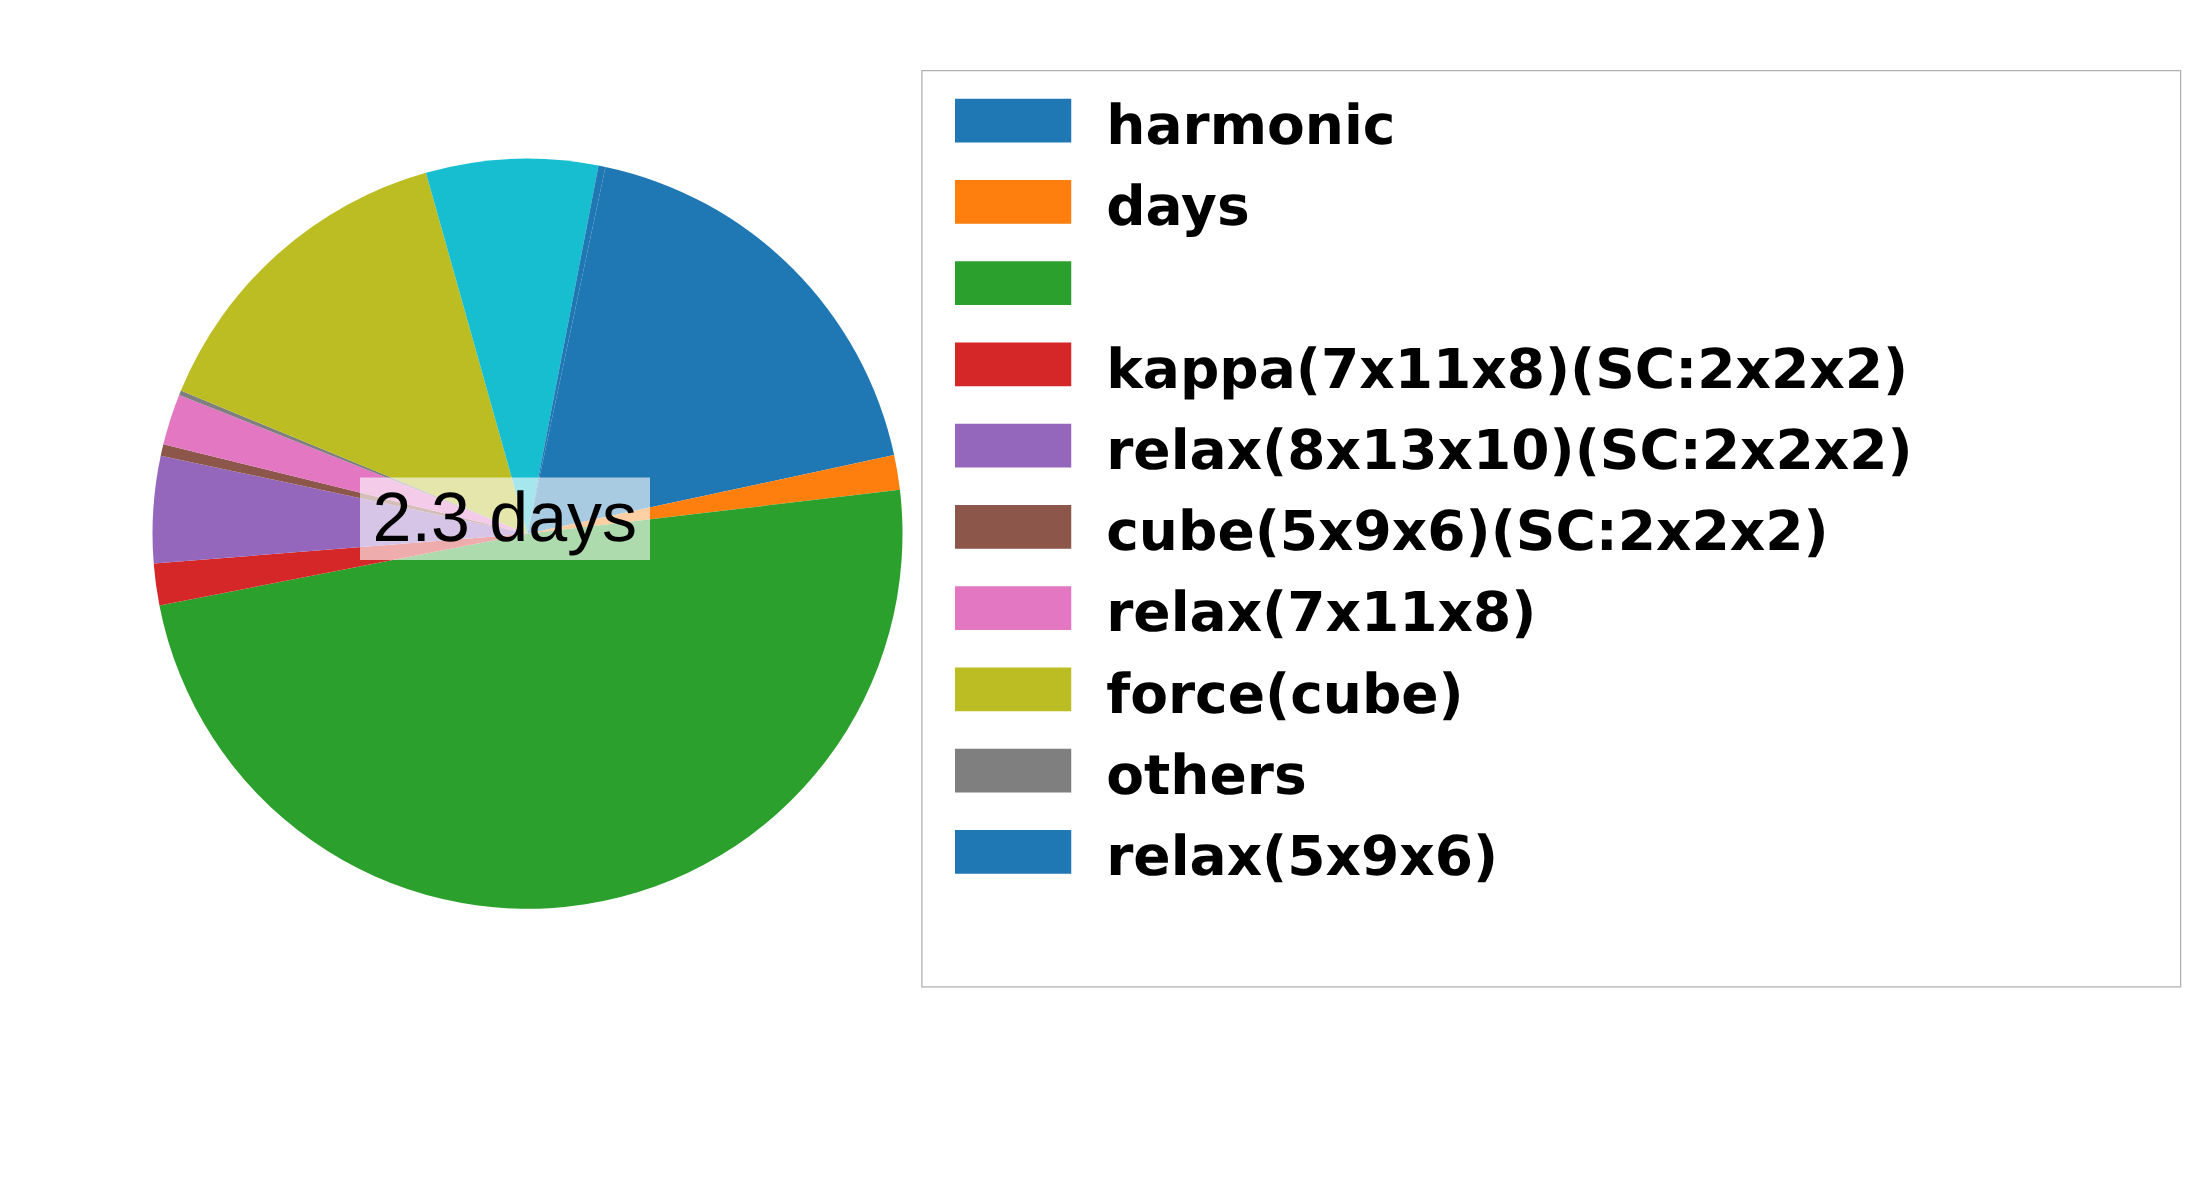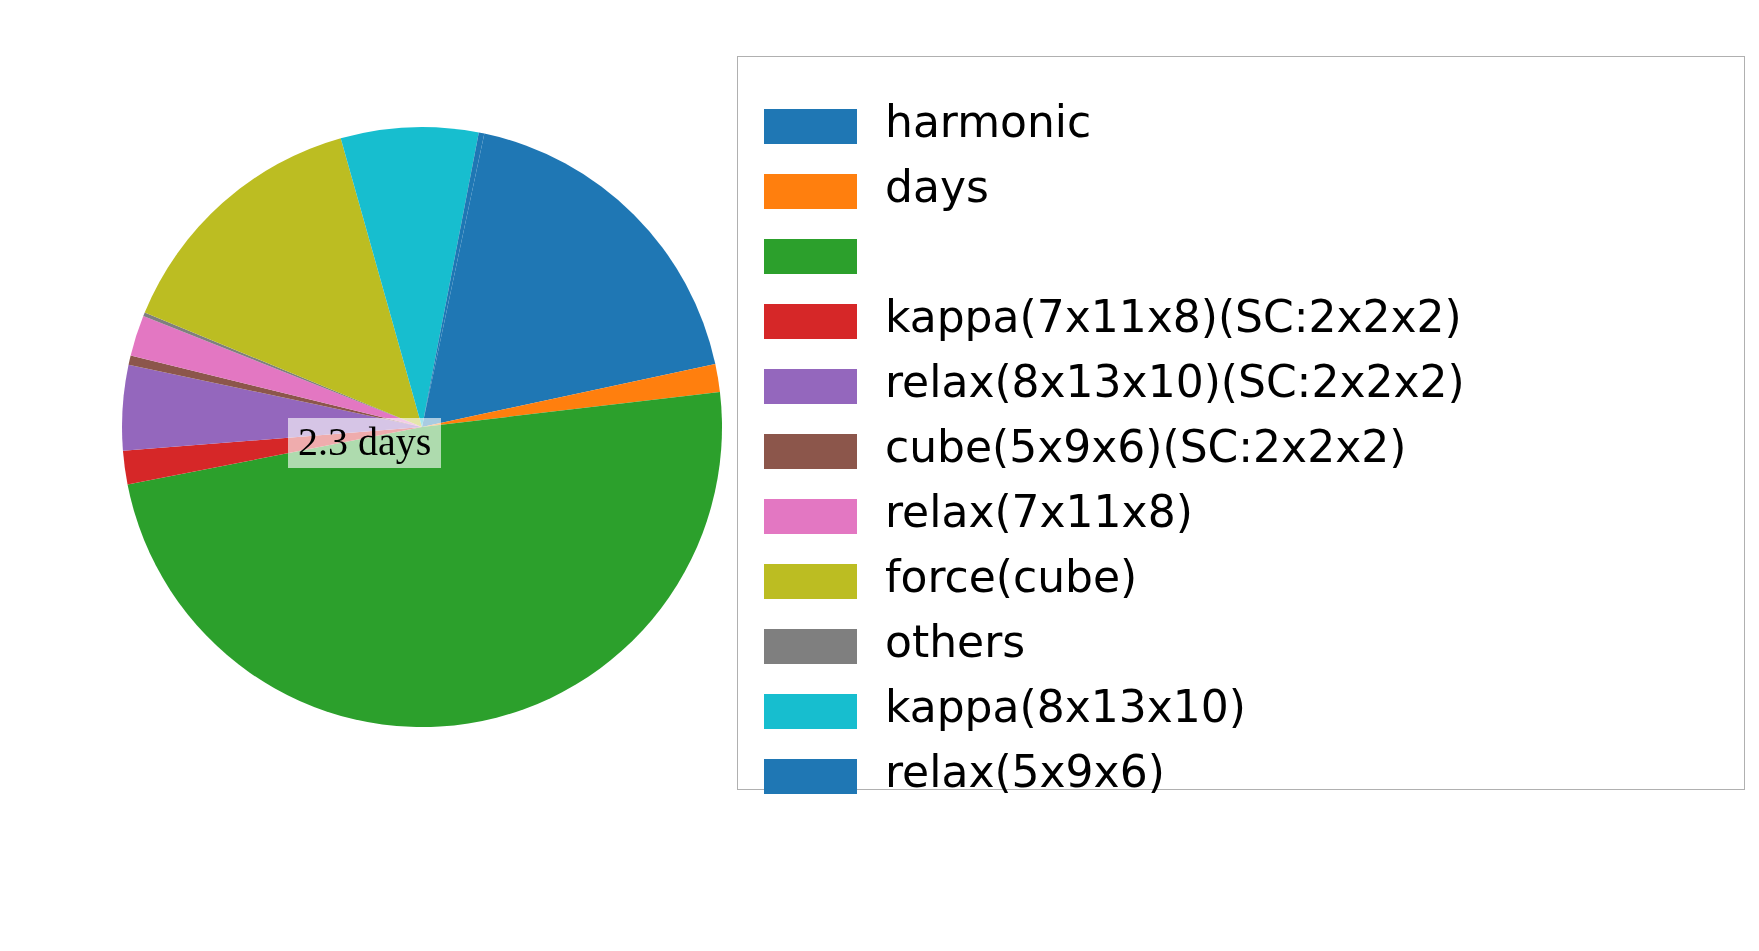--- a/index.html
+++ b/index.html
@@ -34,45 +34,45 @@
     left: 0;
     top: 0;
   }
   #center-label {
     position: absolute;
     left: 288px;
     top: 382px;
     padding: 4px 10px 6px 10px;
     background: rgba(255,255,255,0.62);
     color: #000000;
-    font-size: 40px;
+    font-size: 56px;
     line-height: 1.0;
     letter-spacing: 0px;
     white-space: nowrap;
-    font-family: Liberation Serif, serif;
-    margin-top: 36px;
+    font-family: Liberation Sans, sans-serif;
   }
 
   
   #legend {
     position: absolute;
     left: 737px;
     top: 56px;
     width: 1008px;
     height: 734px;
     box-sizing: border-box;
     border: 1.6px solid #b0b0b0;
     background: #ffffff;
     padding: 22px 0 0 0;
   }
   .legend-row {
     display: flex;
-    align-items: flex-end;
+    align-items: flex-start;
     height: 65px;
     padding-left: 26px;
+    font-weight: bold;
   }
   .legend-swatch {
     width: 93px;
     height: 35px;
     flex: 0 0 auto;
     margin-right: 28px;
   }
   .legend-label {
     font-size: 44px;
     color: #000000;
@@ -136,23 +136,19 @@
         </div>
         <div class="legend-row">
           <span class="legend-swatch" style="background: rgb(188, 189, 34);"></span>
           <span class="legend-label">force(cube)</span>
         </div>
         <div class="legend-row">
           <span class="legend-swatch" style="background: rgb(127, 127, 127);"></span>
           <span class="legend-label">others</span>
         </div>
         <div class="legend-row">
-          <span class="legend-swatch" style="background: rgb(23, 190, 207);"></span>
-          <span class="legend-label">kappa(8x13x10)</span>
-        </div>
-        <div class="legend-row">
           <span class="legend-swatch" style="background: rgb(31, 119, 180);"></span>
           <span class="legend-label">relax(5x9x6)</span>
         </div>
       </div>
   </div>
 
 </div>
 
 </body></html>

